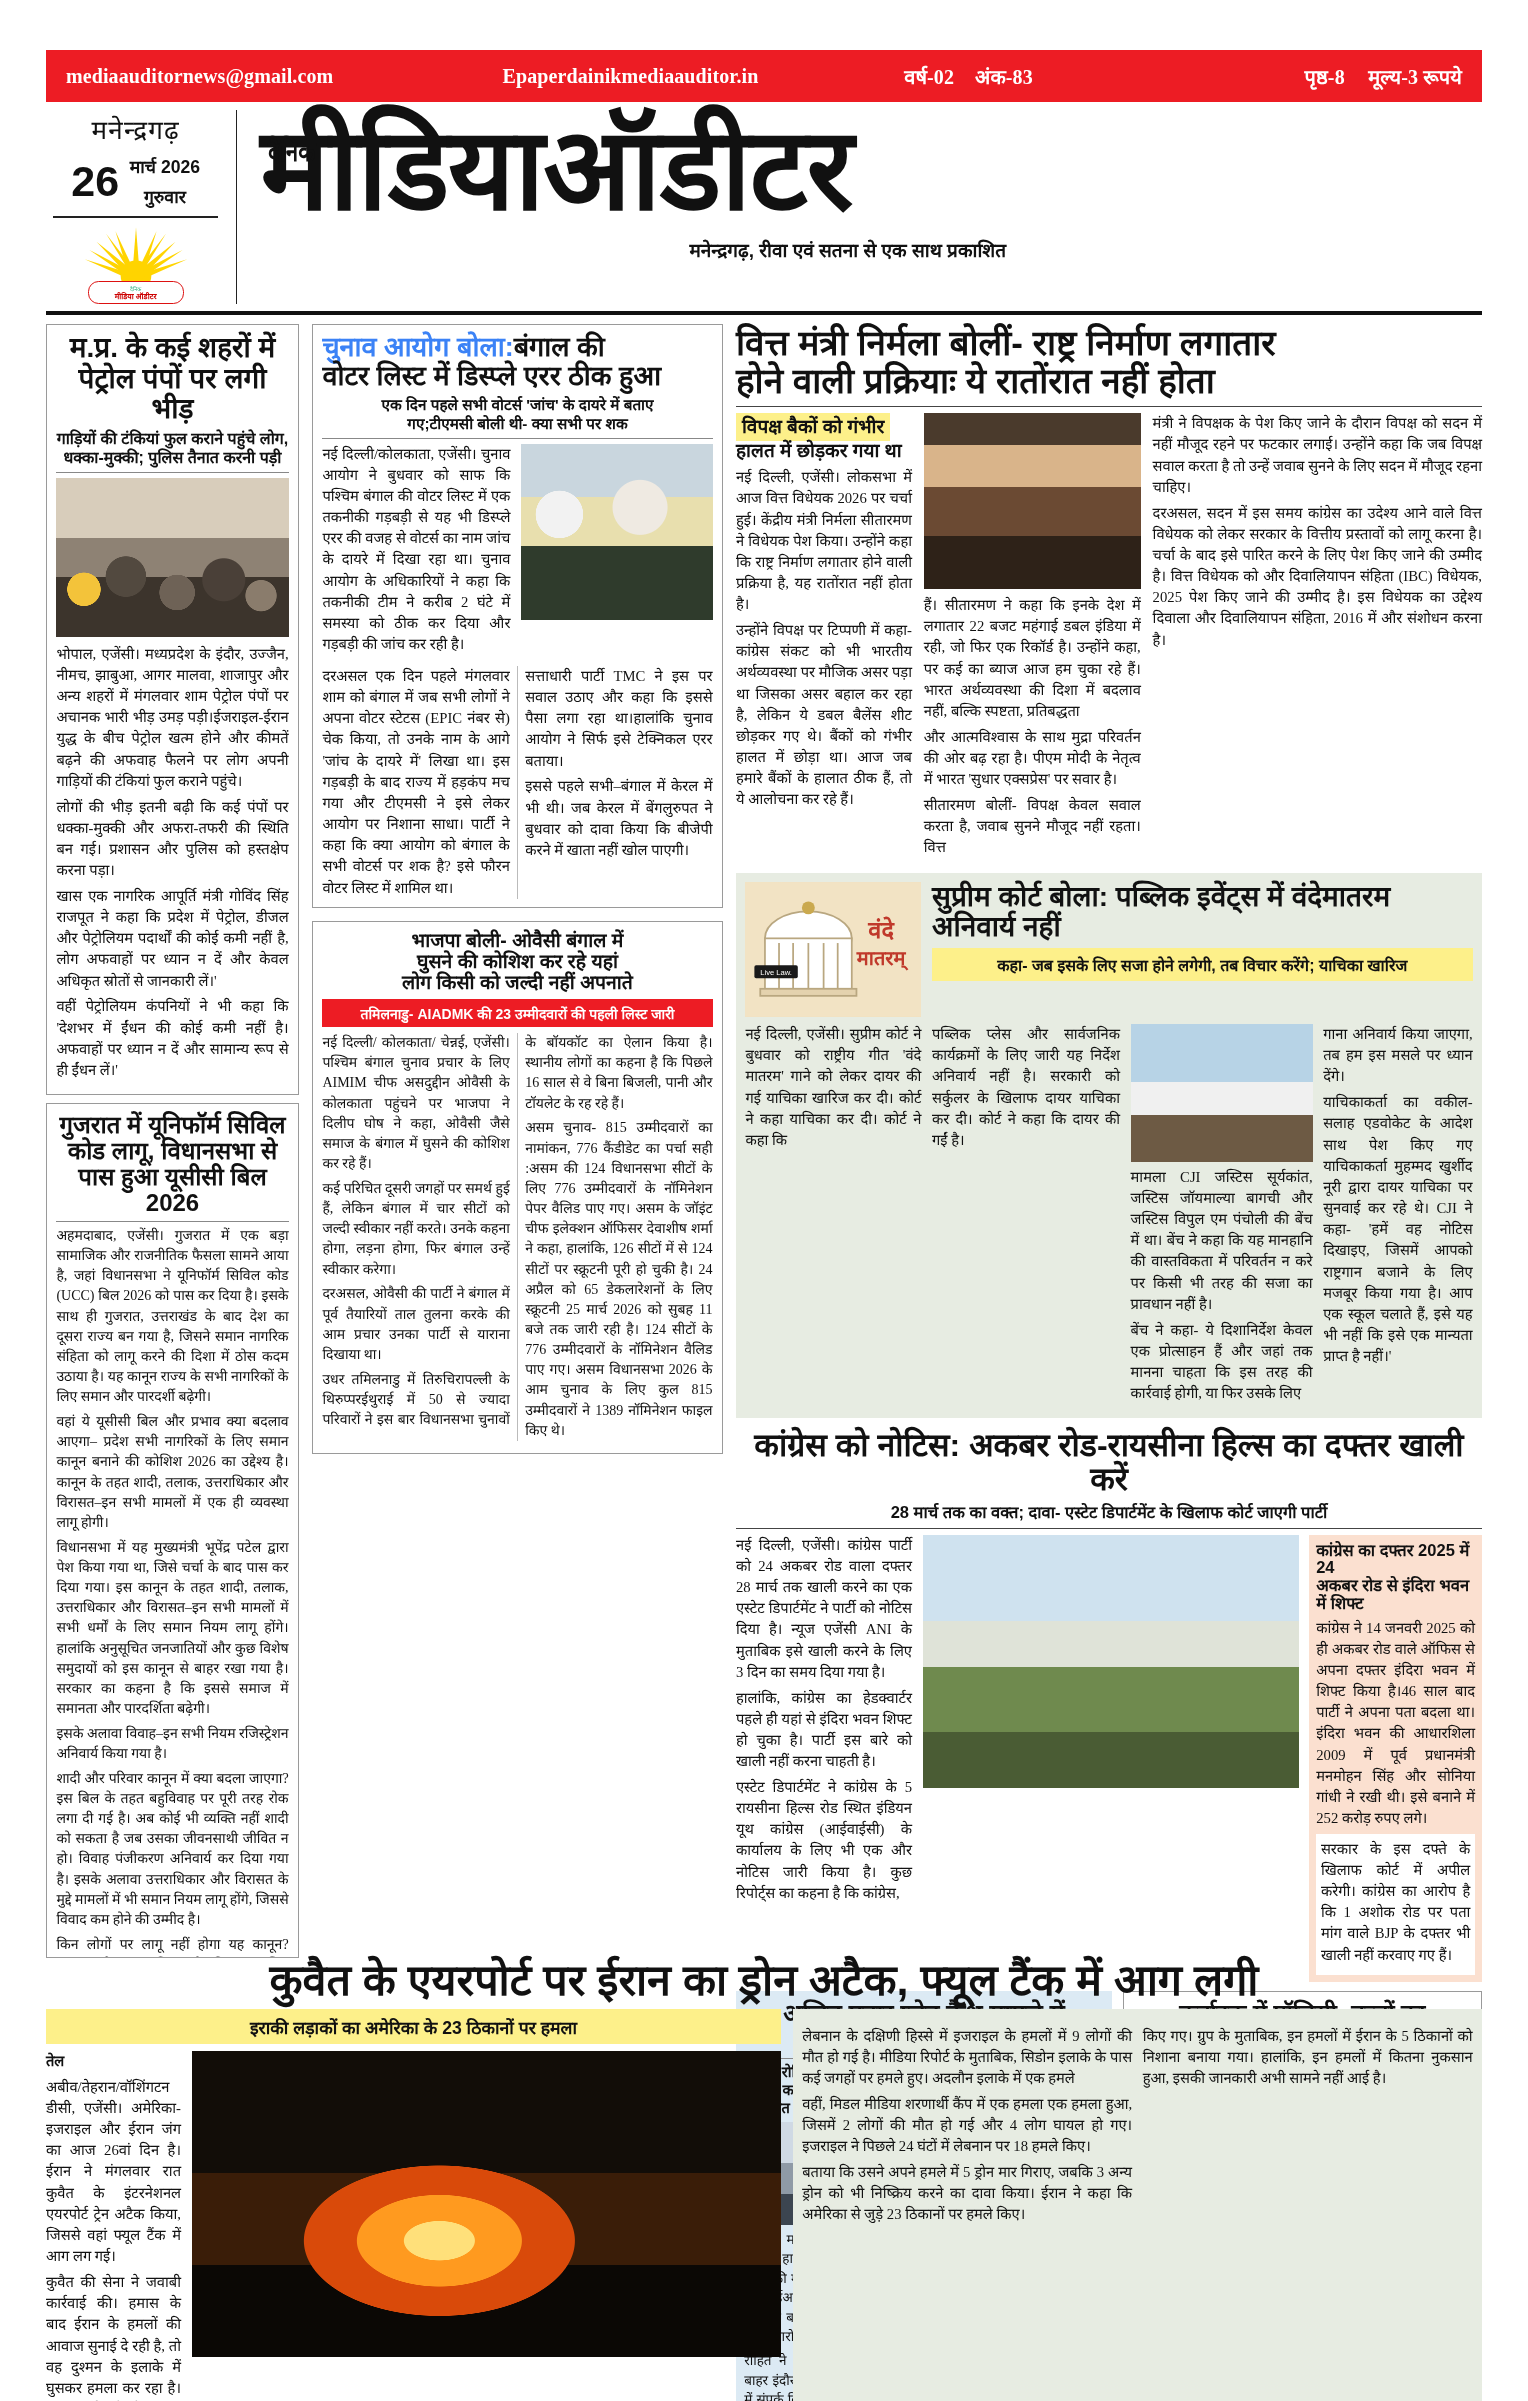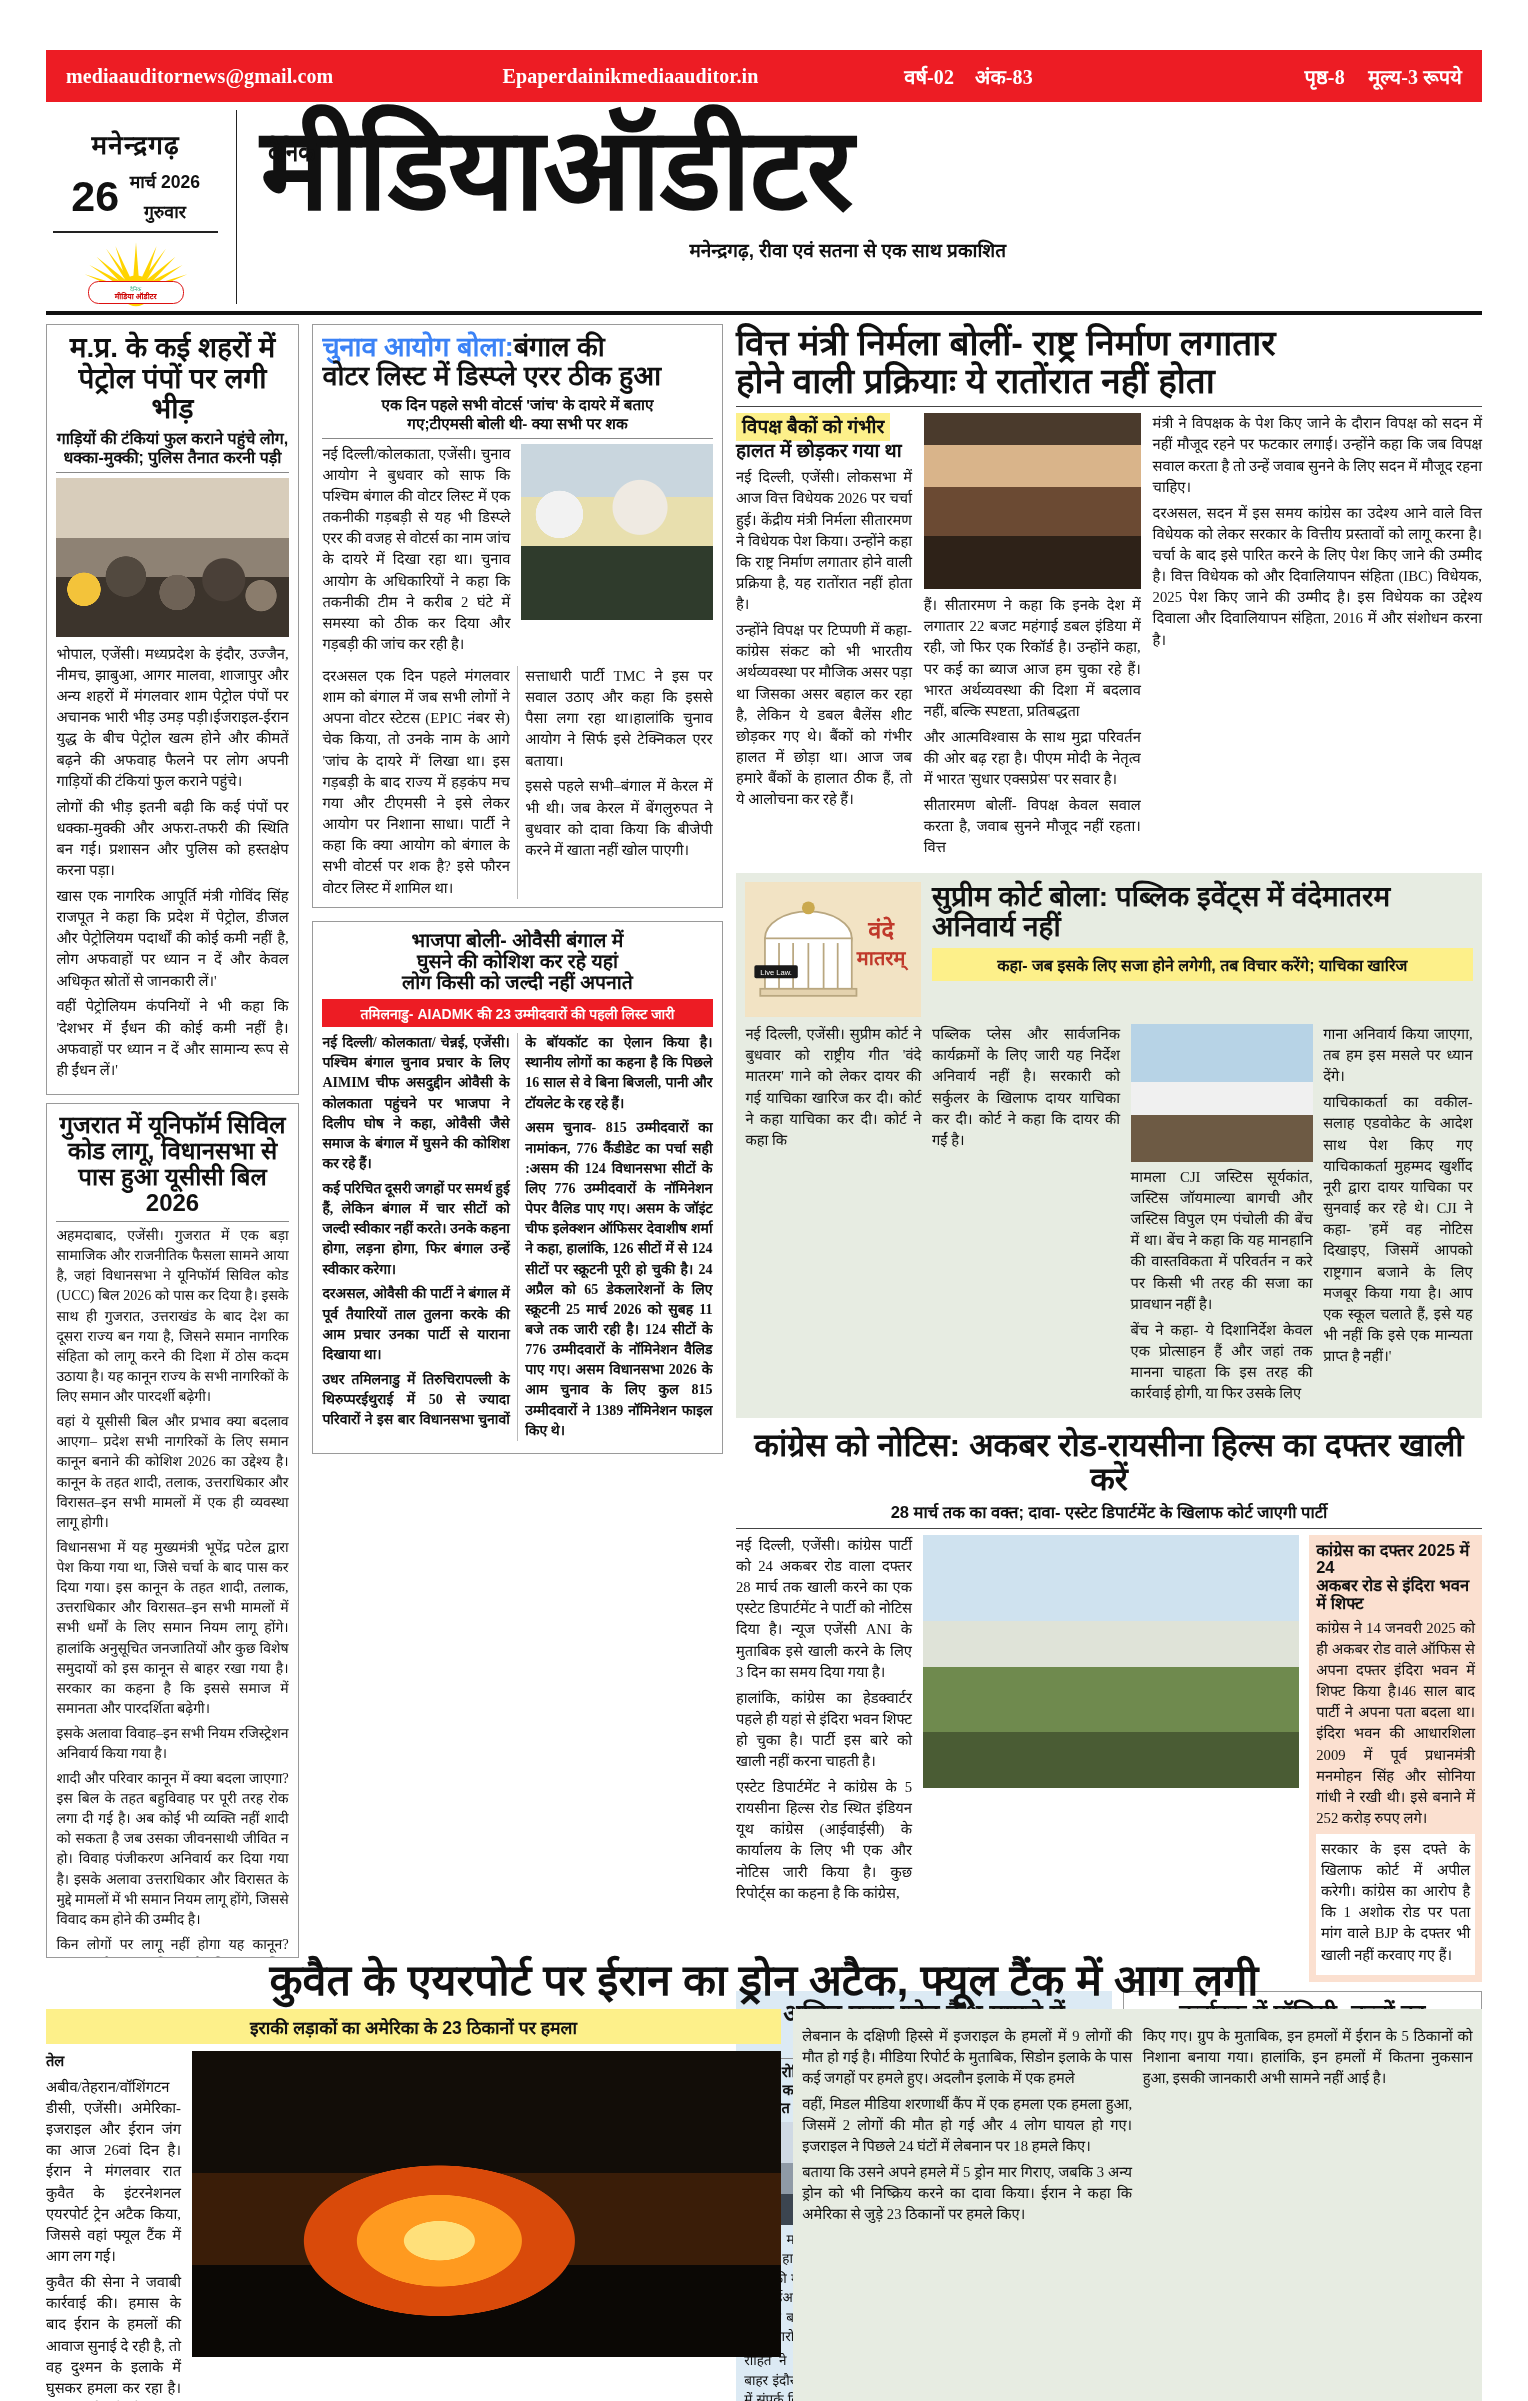--- a/index.html
+++ b/index.html
@@ -22,21 +22,21 @@
   }
   .topbar .tb-mail{width:353px;}
   .topbar .tb-site{width:423px;text-align:center;}
   .topbar .tb-vol{width:253px;text-align:center;display:flex;gap:21px;justify-content:center;}
   .topbar .tb-page{flex:1;text-align:right;display:flex;gap:23.5px;justify-content:flex-end;}
 
   
   .masthead{display:flex;height:194px;margin-top:8.2px;position:relative;}
   .mh-left{width:191px;border-right:1.8px solid #222;box-sizing:border-box;padding-right:10.6px;
            display:flex;flex-direction:column;align-items:center;}
-  .mh-city{font-family:"Liberation Sans",sans-serif;font-weight:bold;font-size:26px;letter-spacing:1.2px;margin-top:16px;}
+  .mh-city{font-family:"Liberation Sans",sans-serif;font-weight:normal;font-size:26px;letter-spacing:1.2px;margin-top:1px;}
   .mh-daterow{display:flex;align-items:center;gap:10.6px;margin-top:7px;}
   .mh-day{font-family:"Liberation Sans",sans-serif;font-weight:bold;font-size:43px;line-height:.95;}
   .mh-dcol{display:flex;flex-direction:column;align-items:center;font-family:"Liberation Sans",sans-serif;font-weight:bold;font-size:17.6px;gap:5.9px;}
   .mh-rule{width:92%;height:1.8px;background:#222;margin-top:8.2px;}
   .mh-logo{width:118px;height:88px;position:relative;margin-top:5.9px;}
   .sunburst{position:absolute;left:50%;top:1.2px;transform:translateX(-50%);}
   .logo-pill{position:absolute;bottom:0;left:50%;transform:translateX(-50%);
     width:94px;height:21px;border:1.2px solid #d11;border-radius:10.6px;background:#fff;
     display:flex;flex-direction:column;align-items:center;justify-content:center;overflow:hidden;}
   .logo-pill b{font-size:7.6px;color:#c00;font-family:"Liberation Sans",sans-serif;line-height:1;}
@@ -212,21 +212,21 @@
           <p>सत्ताधारी पार्टी TMC ने इस पर सवाल उठाए और कहा कि इससे पैसा लगा रहा था।हालांकि चुनाव आयोग ने सिर्फ इसे टेक्निकल एरर बताया।</p>
           <p>इससे पहले सभी–बंगाल में केरल में भी थी। जब केरल में बेंगलुरुपत ने बुधवार को दावा किया कि बीजेपी करने में खाता नहीं खोल पाएगी।</p>
         </div>
       </div>
 
       <div class="boxed" style="padding:8.2px 9.4px;margin-top:13px;height:533px;overflow:hidden;">
         <div class="hl" style="font-size:19.4px;text-align:center;">भाजपा बोली- ओवैसी बंगाल में</div>
         <div class="hl" style="font-size:19.4px;text-align:center;">घुसने की कोशिश कर रहे यहां</div>
         <div class="hl" style="font-size:19.4px;text-align:center;">लोग किसी को जल्दी नहीं अपनाते</div>
         <div class="rband" style="font-size:14px;margin:5.9px 0;">तमिलनाडु- AIADMK की 23 उम्मीदवारों की पहली लिस्ट जारी</div>
-        <div class="cols2 body-txt" style="font-size:14px;font-weight:bold;">
+        <div class="cols2 body-txt" style="font-size:14px;">
           <p>नई दिल्ली/ कोलकाता/ चेन्नई, एजेंसी। पश्चिम बंगाल चुनाव प्रचार के लिए AIMIM चीफ असदुद्दीन ओवैसी के कोलकाता पहुंचने पर भाजपा ने दिलीप घोष ने कहा, ओवैसी जैसे समाज के बंगाल में घुसने की कोशिश कर रहे हैं।</p>
           <p>कई परिचित दूसरी जगहों पर समर्थ हुई हैं, लेकिन बंगाल में चार सीटों को जल्दी स्वीकार नहीं करते। उनके कहना होगा, लड़ना होगा, फिर बंगाल उन्हें स्वीकार करेगा।</p>
           <p>दरअसल, ओवैसी की पार्टी ने बंगाल में पूर्व तैयारियों ताल तुलना करके की आम प्रचार उनका पार्टी से याराना दिखाया था।</p>
           <p>उधर तमिलनाडु में तिरुचिरापल्ली के थिरुप्परईथुराई में 50 से ज्यादा परिवारों ने इस बार विधानसभा चुनावों के बॉयकॉट का ऐलान किया है। स्थानीय लोगों का कहना है कि पिछले 16 साल से वे बिना बिजली, पानी और टॉयलेट के रह रहे हैं।</p>
           <p>असम चुनाव- 815 उम्मीदवारों का नामांकन, 776 कैंडीडेट का पर्चा सही :असम की 124 विधानसभा सीटों के लिए 776 उम्मीदवारों के नॉमिनेशन पेपर वैलिड पाए गए। असम के जॉइंट चीफ इलेक्शन ऑफिसर देवाशीष शर्मा ने कहा, हालांकि, 126 सीटों में से 124 सीटों पर स्क्रूटनी पूरी हो चुकी है। 24 अप्रैल को 65 डेकलारेशनों के लिए स्क्रूटनी 25 मार्च 2026 को सुबह 11 बजे तक जारी रही है। 124 सीटों के 776 उम्मीदवारों के नॉमिनेशन वैलिड पाए गए। असम विधानसभा 2026 के आम चुनाव के लिए कुल 815 उम्मीदवारों ने 1389 नॉमिनेशन फाइल किए थे।</p>
         </div>
       </div>
     </div>
 
     <div class="gcol" style="flex:1;">

